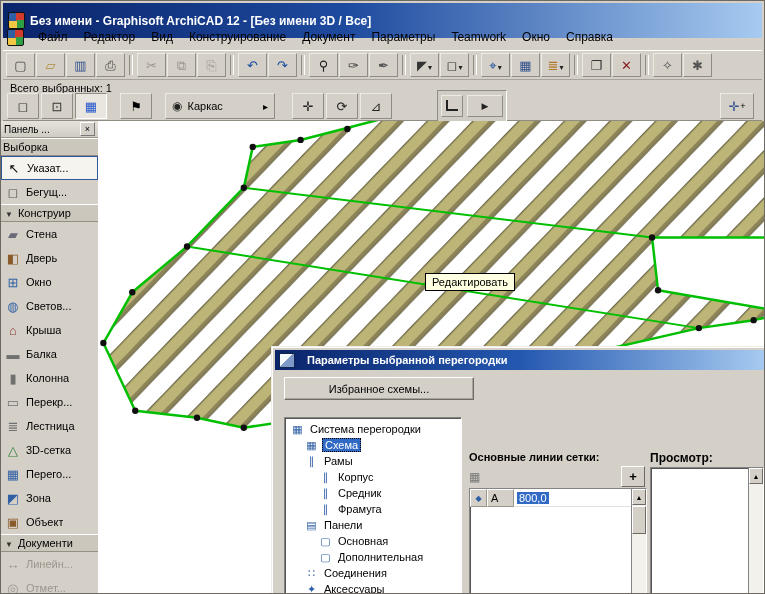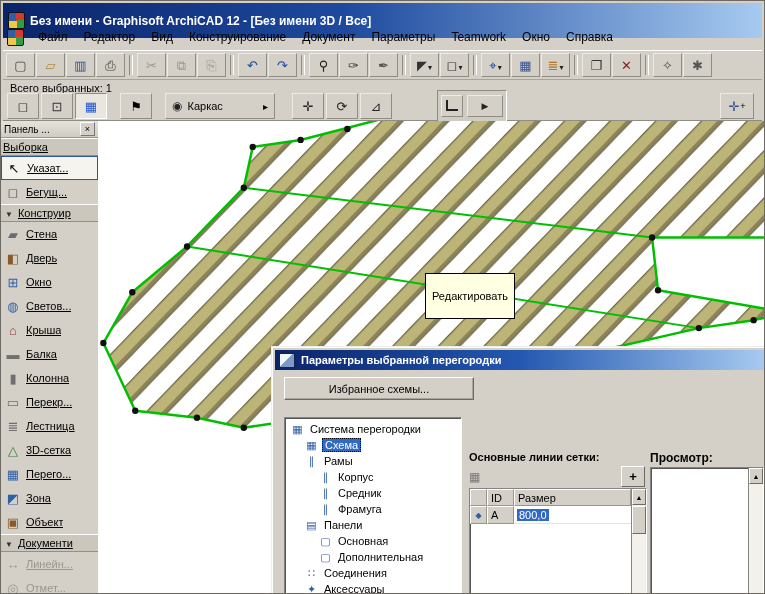--- a/index.html
+++ b/index.html
@@ -53,33 +53,33 @@
   .sidebar{position:absolute;left:0;top:120px;width:97px;bottom:0;background:#d4d0c8;
            border-right:2px solid #9a968c;overflow:hidden;}
   .side-caption{height:16px;display:flex;align-items:center;padding:0 3px;font-size:10px;
                 border-bottom:1px solid #9a968c;background:linear-gradient(#e6e3dc,#cfccc4);}
   .side-x{margin-left:auto;width:13px;height:12px;display:flex;align-items:center;justify-content:center;
           font-size:9px;background:#d4d0c8;border:1px solid;border-color:#fff #777 #777 #fff;}
   .side-row{height:24px;display:flex;align-items:center;gap:3px;padding:0 2px;box-sizing:border-box;}
   .side-row.header{height:18px;background:#cbc7bd;border-top:1px solid #fff;border-bottom:1px solid #938f85;}
   .side-row.selected{background:#f6f4ee;border:1px solid #31569a;}
   .side-row .ticon{width:20px;flex:none;text-align:center;font-size:13px;line-height:1;}
-  .side-row .tlabel{font-size:11px;white-space:nowrap;overflow:hidden;text-decoration:underline;}
+  .side-row .tlabel{font-size:11px;white-space:nowrap;overflow:hidden;}
   .side-row.disabled .tlabel{color:#9b978e;}
   .hdr-arrow::before{content:"▼";font-size:8px;color:#333;margin:0 2px;}
   
   .canvas{position:absolute;left:97px;top:120px;right:0;bottom:0;background:#fff;}
   .canvas svg{display:block;width:100%;height:100%;}
   .tooltip{position:absolute;left:424px;top:272px;z-index:5;background:#ffffe1;border:1px solid #000;
-           padding:16px 6px;font-size:11px;white-space:nowrap;}
+           padding:2px 6px;font-size:11px;white-space:nowrap;}
   
   .dialog{position:absolute;left:270px;top:345px;width:497px;height:300px;z-index:10;background:#d4d0c8;
           border:1px solid;border-color:#efede7 #404040 #404040 #efede7;
           box-shadow:inset 1px 1px 0 #fff,inset -1px -1px 0 #87837a;}
-  .dlg-title{position:absolute;left:3px;top:3px;right:5px;height:20px;display:flex;align-items:center;gap:6px;
+  .dlg-title{position:absolute;left:3px;top:3px;right:5px;height:20px;display:flex;align-items:center;gap:12px;
              padding:0 4px;background:linear-gradient(90deg,#0a246a 0%,#2458b0 50%,#a6caf0 100%);
              color:#fff;font-weight:bold;font-size:11px;white-space:nowrap;overflow:hidden;}
   .dicon{width:14px;height:13px;flex:none;border:1px solid #10244e;
          background:linear-gradient(135deg,#f4f8ff 0 45%,#7e98c8 45%);}
   .fav-btn{position:absolute;left:12px;top:30px;width:188px;height:21px;display:flex;align-items:center;justify-content:center;
            font-size:11px;background:#d4d0c8;border:1px solid;border-color:#fff #6d6a63 #6d6a63 #fff;
            box-shadow:inset -1px -1px 0 #a8a49b;}
   .tree{position:absolute;left:12px;top:70px;width:172px;height:230px;background:#fff;padding:3px 2px;overflow:hidden;
         border:1px solid;border-color:#848484 #fff #fff #848484;box-shadow:inset 1px 1px 0 #555;}
   .tree-row{height:16px;display:flex;align-items:center;gap:4px;font-size:11px;white-space:nowrap;box-sizing:border-box;}
@@ -542,25 +542,20 @@
 
     <div class="mini-row">
       <span class="mini-grid"></span>
       <span class="add-btn">
         <span>+</span>
       </span>
     </div>
 
     <div class="gridbox">
       <div class="gtable">
-        <div class="grow head">
-          <span class="gcell c-marker"></span>
-          <span class="gcell c-id">ID</span>
-          <span class="gcell c-size">Размер</span>
-        </div>
         <div class="grow data">
           <span class="gcell c-marker">
             <span class="marker-glyph">◆</span>
           </span>
           <span class="gcell c-id">A</span>
           <span class="gcell c-size white">
             <span class="sel-text">800,0</span>
           </span>
         </div>
       </div>

